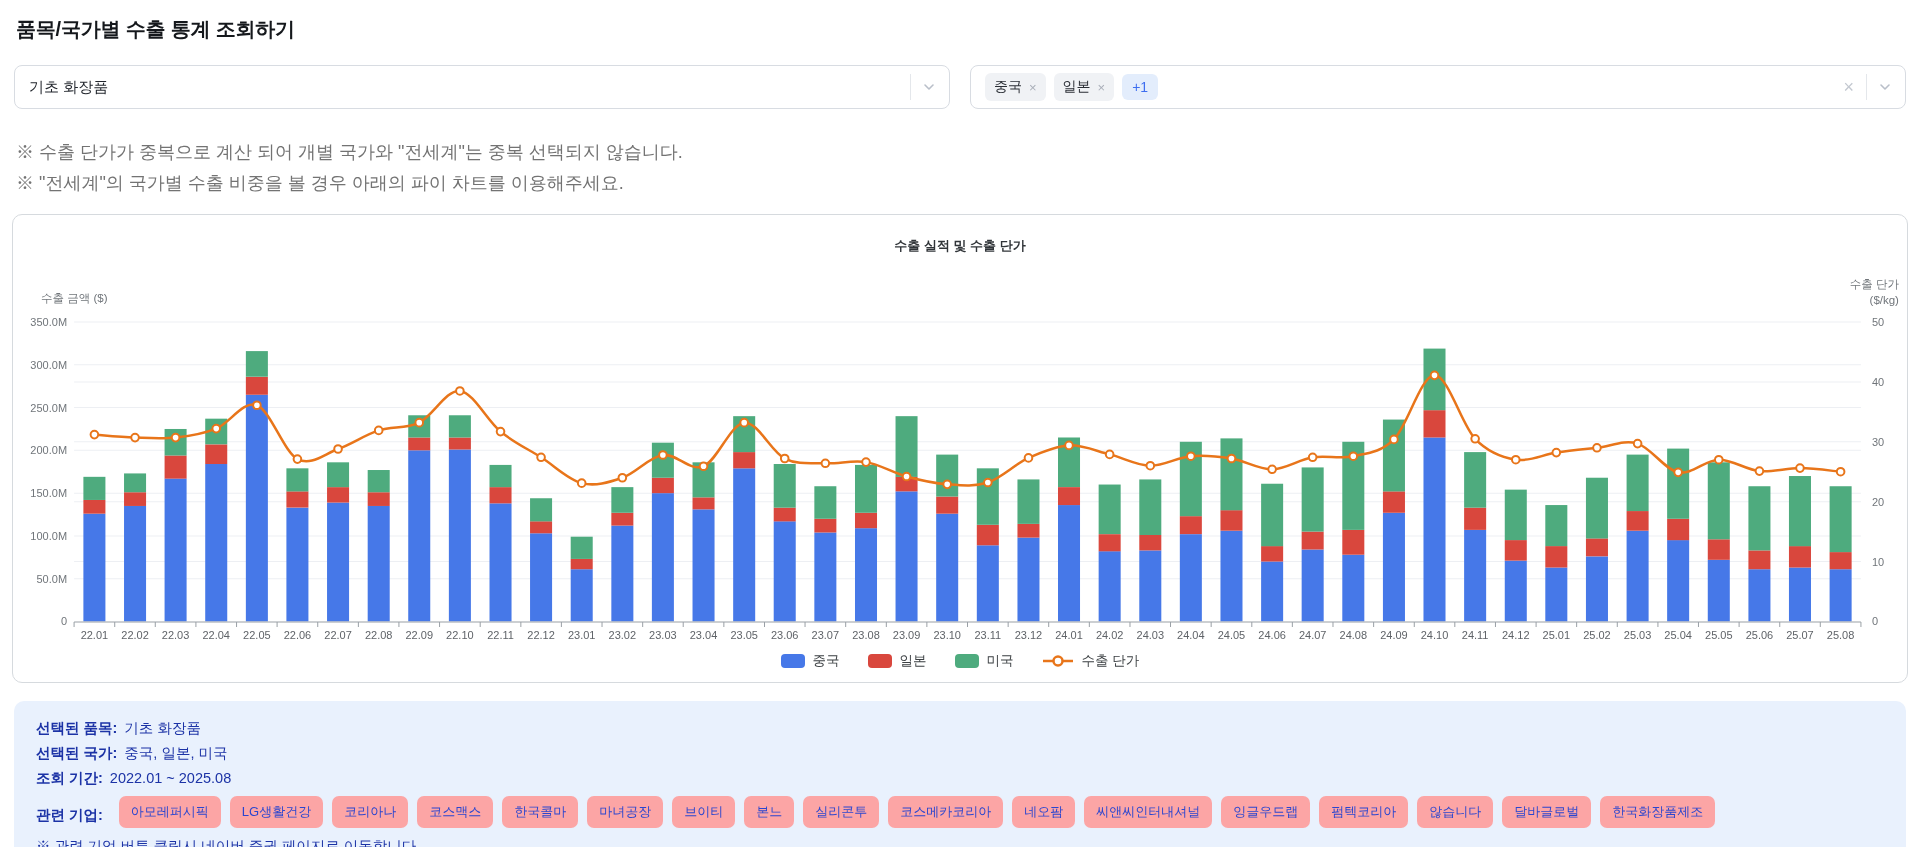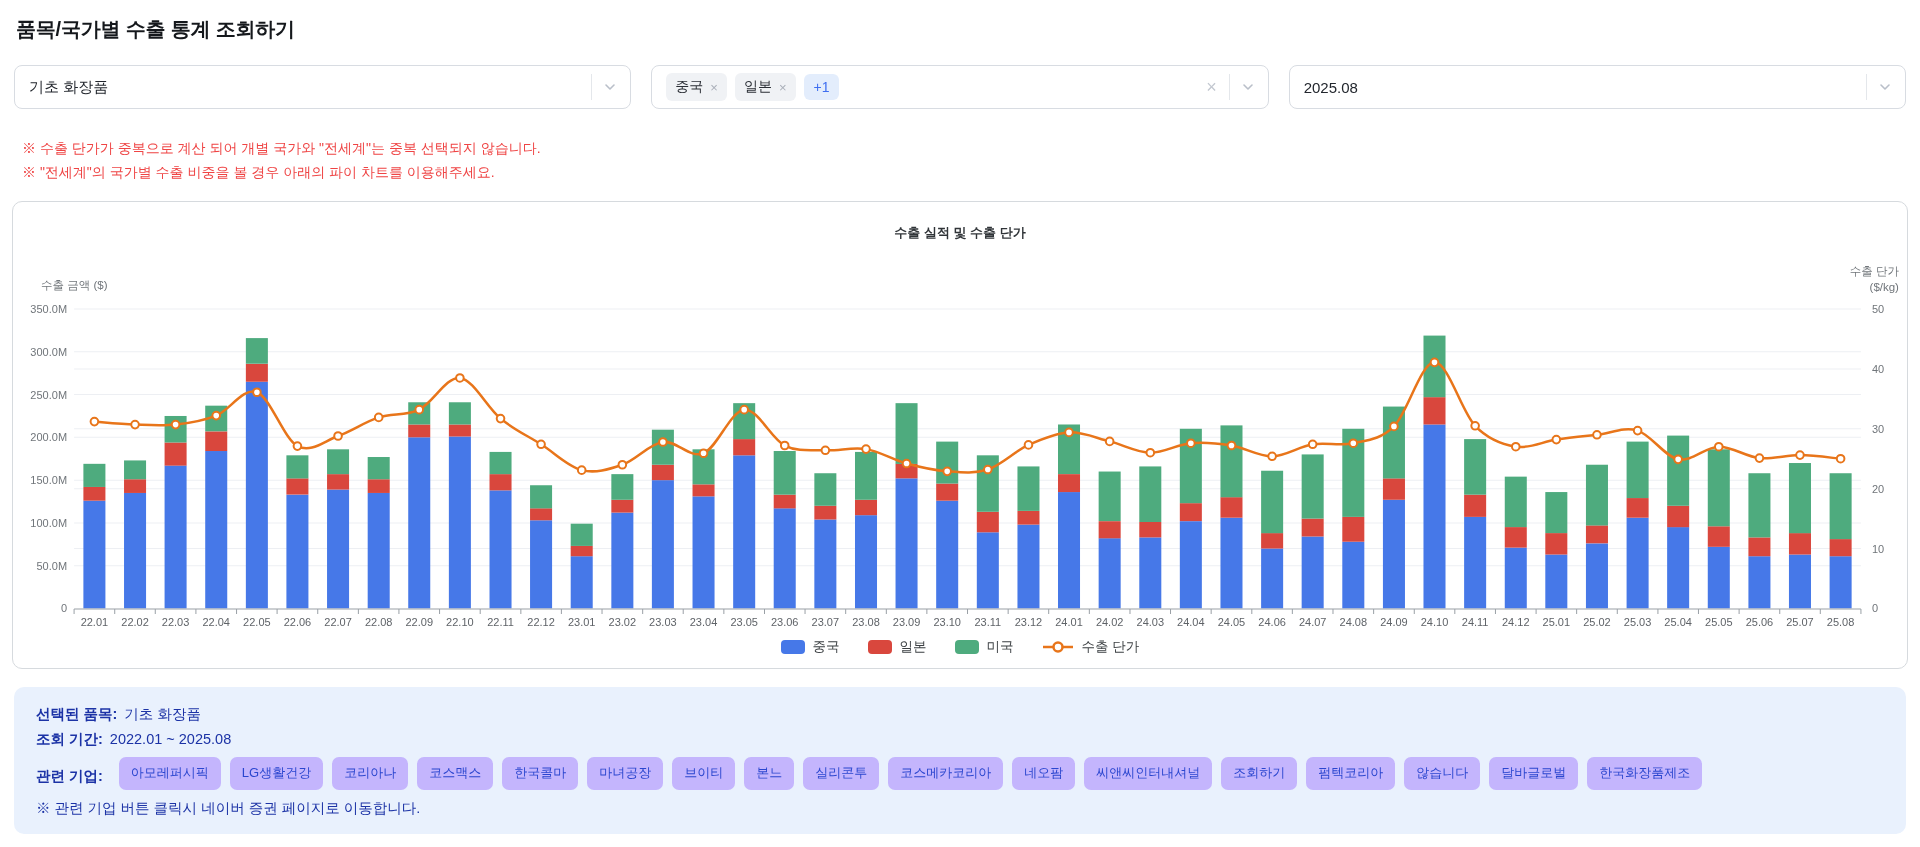--- a/index.html
+++ b/index.html
@@ -14,35 +14,35 @@
   .sel-value { flex:1; color:#23272e; }
   .sel-divider { width:1px; height:26px; background:#e4e7eb; margin:0 10px; flex:0 0 auto; }
   .chevron { display:flex; align-items:center; }
   .tags { flex:1; display:flex; align-items:center; gap:8px; }
   .tag { background:#f0f2f5; border-radius:6px; padding:5px 9px; font-size:14px; color:#2a2e35;
          display:inline-flex; align-items:center; gap:7px; }
   .tag .tag-x { color:#a9aeb8; font-size:13px; line-height:1; }
   .tag.more { background:#e3edfc; color:#3e6ef0; padding:5px 10px; }
   .clear-x { color:#c3c8d0; font-size:18px; line-height:1; padding:0 2px; }
 
-  .notes { margin:28px 10px 0; font-size:14px; color:#ef4444; line-height:1.7; }
+  .notes { margin:28px 4px 0; font-size:18px; color:#737373; line-height:1.7; }
 
   .panel { margin-top:16px; border:1px solid #d6dade; border-radius:10px; padding:12px 0 12px; background:#fff; }
   .chart-title { text-align:center; font-size:13px; font-weight:bold; color:#303438; margin:10px 0 2px; }
   #chart svg { display:block; width:100%; height:auto; }
   .legend { display:flex; justify-content:center; align-items:center; gap:28px; margin-top:2px;
             font-size:13.5px; color:#3c4043; }
   .lg-item { display:inline-flex; align-items:center; gap:8px; cursor:pointer; }
   .lg-swatch { display:inline-block; width:24px; height:14px; border-radius:4px; }
 
   .info { margin:18px 2px 0; background:#e9f1fd; border-radius:10px; padding:15px 22px 13px; font-size:14.5px;
           color:#1c33a6; line-height:1.75; }
   .info .label { font-weight:bold; margin-right:7px; }
   .pill-row { display:flex; flex-wrap:wrap; align-items:flex-end; gap:9px; margin:4px 0 6px; }
-  .pill { background:#c4b5fd; border-radius:7px; padding:5px 12px; font-size:13px; color:#2b46cf; cursor:pointer; }
+  .pill { background:#fca5a5; border-radius:7px; padding:5px 12px; font-size:13px; color:#2b46cf; cursor:pointer; }
   .footnote { margin-top:2px; }
 </style>
 </head>
 <body>
 
 <div class="page">
 
   <h1 class="page-title">품목/국가별 수출 통계 조회하기</h1>
 
   <div class="controls">
@@ -72,29 +72,20 @@
       <span class="clear-x">×</span>
       <span class="sel-divider"></span>
       <span class="chevron">
         <svg width="16" height="16" viewBox="0 0 16 16">
             <path d="M4 6 l4 4 l4 -4" fill="none" stroke="#b9bfc9" stroke-width="1.6" stroke-linecap="round" stroke-linejoin="round"></path>
           </svg>
       </span>
     </div>
 
 
-    <div class="select">
-      <span class="sel-value">2025.08</span>
-      <span class="sel-divider"></span>
-      <span class="chevron">
-        <svg width="16" height="16" viewBox="0 0 16 16">
-            <path d="M4 6 l4 4 l4 -4" fill="none" stroke="#b9bfc9" stroke-width="1.6" stroke-linecap="round" stroke-linejoin="round"></path>
-          </svg>
-      </span>
-    </div>
 
   </div>
 
   <div class="notes">
     <div>※ 수출 단가가 중복으로 계산 되어 개별 국가와 "전세계"는 중복 선택되지 않습니다.</div>
     <div>※ "전세계"의 국가별 수출 비중을 볼 경우 아래의 파이 차트를 이용해주세요.</div>
   </div>
 
   <div class="panel">
     <div class="chart-title">수출 실적 및 수출 단가</div>
@@ -418,38 +409,41 @@
           <span class="lg-label">수출 단가</span>
         </span>
       </div>
   </div>
 
   <div class="info">
     <div>
       <span class="label">선택된 품목:</span><span>기초 화장품</span>
     </div>
     <div>
+      <span class="label">선택된 국가:</span><span>중국, 일본, 미국</span>
+    </div>
+    <div>
       <span class="label">조회 기간:</span><span>2022.01 ~ 2025.08</span>
     </div>
     <div class="pill-row">
       <span class="label">관련 기업:</span>
       <span class="pill-row" id="pills" style="margin:0">
           <span class="pill">아모레퍼시픽</span>
           <span class="pill">LG생활건강</span>
           <span class="pill">코리아나</span>
           <span class="pill">코스맥스</span>
           <span class="pill">한국콜마</span>
           <span class="pill">마녀공장</span>
           <span class="pill">브이티</span>
           <span class="pill">본느</span>
           <span class="pill">실리콘투</span>
           <span class="pill">코스메카코리아</span>
           <span class="pill">네오팜</span>
           <span class="pill">씨앤씨인터내셔널</span>
-          <span class="pill">조회하기</span>
+          <span class="pill">잉글우드랩</span>
           <span class="pill">펌텍코리아</span>
           <span class="pill">않습니다</span>
           <span class="pill">달바글로벌</span>
           <span class="pill">한국화장품제조</span>
         </span>
     </div>
     <div class="footnote">※ 관련 기업 버튼 클릭시 네이버 증권 페이지로 이동합니다.</div>
   </div>
 
 </div>

